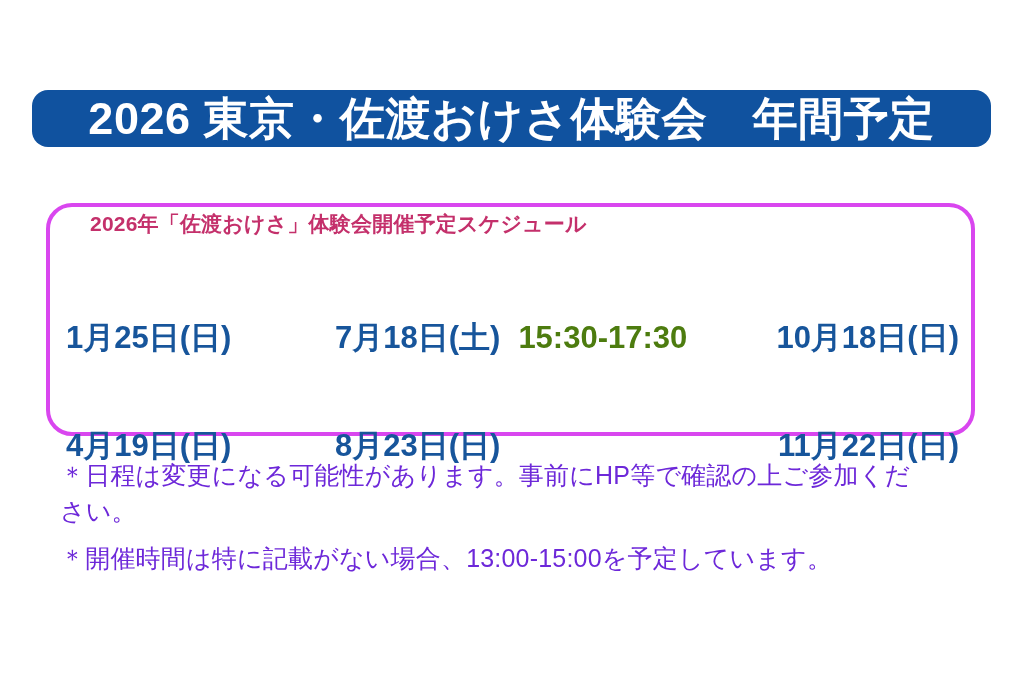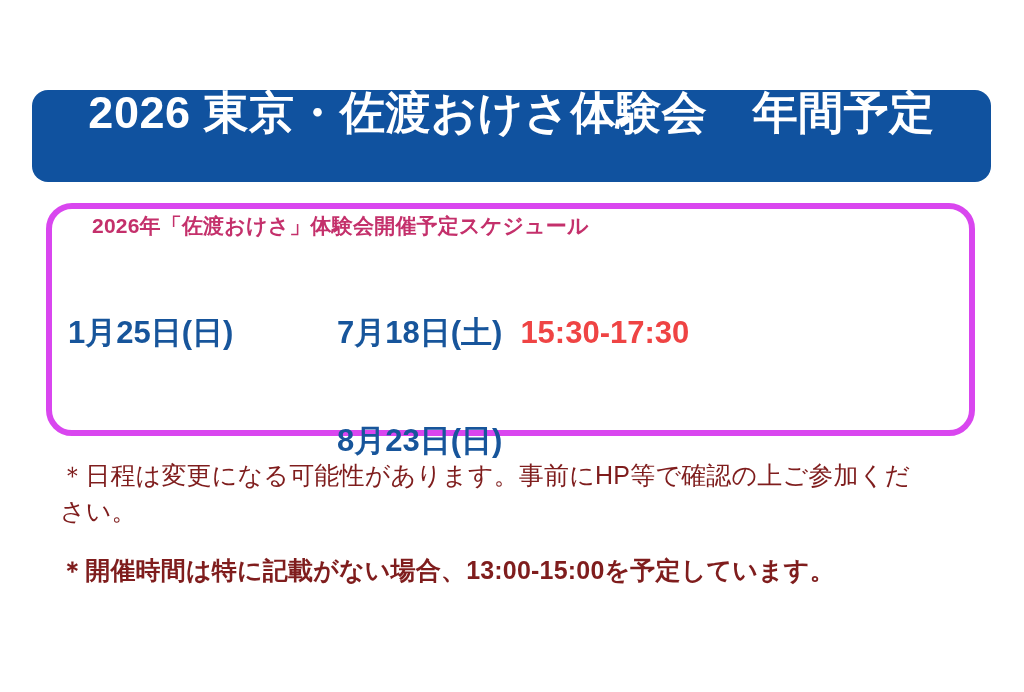--- a/index.html
+++ b/index.html
@@ -22,24 +22,25 @@
     height: 692px;
     background: #ffffff;
   }
 
   
   .title-banner {
     position: absolute;
     left: 32px;
     top: 90px;
     width: 959px;
-    height: 92px;
+    height: 57px;
     background: #10529F;
     border-radius: 16px;
     display: flex;
+    align-items: center;
     justify-content: center;
     box-sizing: border-box;
     padding: 0 18px;
   }
   .title-text {
     color: #ffffff;
     font-size: 45px;
     font-weight: 700;
     letter-spacing: 0.5px;
     line-height: 1;
@@ -47,21 +48,21 @@
     text-align: center;
   }
 
   
   .schedule-box {
     position: absolute;
     left: 46px;
     top: 203px;
     width: 929px;
     height: 233px;
-    border: 6px solid #d946ef;
+    border: 4px solid #d946ef;
     border-radius: 26px;
     box-sizing: border-box;
     background: #ffffff;
   }
 
   .subheader {
     position: absolute;
     left: 40px;
     top: 3px;
     color: #C4306B;
@@ -84,57 +85,56 @@
     top: 0;
     color: #17559B;
     font-size: 31px;
     font-weight: 700;
     line-height: 1;
     white-space: pre;
   }
   .date-col .row {
     height: 46px;
     display: flex;
-    align-items: center;
+    align-items: flex-end;
     white-space: pre;
   }
   .col-1 { left: 16px;  text-align: left; }
   .col-2 { left: 285px; text-align: left; }
   .col-3 { right: 12px; text-align: right; }
   .col-3 .row { justify-content: flex-end; }
   .col-3 .row.indent-right { padding-right: 0; }
 
   .time-note {
     margin-left: 18px;
     font-size: 31px;
     font-weight: 700;
-    color: #ef4444;
+    color: #4d7c0f;
     white-space: pre;
   }
 
   
   .notes {
     position: absolute;
     left: 60px;
     top: 458px;
     width: 910px;
-    color: #7f1d1d;
+    color: #6d28d9;
   }
   .note {
     font-size: 25px;
     font-weight: 400;
     line-height: 1.42;
     letter-spacing: 0.2px;
   }
   .note.first {
     width: 868px;
   }
   .note.second {
-    margin-top: 24px;
-    font-weight: bold;
+    margin-top: 12px;
   }
 </style>
 </head>
 <body>
 
 <div class="poster">
 
   <div class="title-banner">
     <div class="title-text">2026 東京・佐渡おけさ体験会　年間予定</div>
   </div>
@@ -142,33 +142,42 @@
   <div class="schedule-box">
 
     <div class="subheader">2026年「佐渡おけさ」体験会開催予定スケジュール</div>
 
     <div class="date-grid">
 
       <div class="date-col col-1">
         <div class="row">
           <span>1月25日(日)</span>
         </div>
+        <div class="row">
+          <span>4月19日(日)</span>
+        </div>
       </div>
 
       <div class="date-col col-2">
         <div class="row">
           <span>7月18日(土)</span>
           <span class="time-note">15:30-17:30</span>
         </div>
         <div class="row">
           <span>8月23日(日)</span>
         </div>
       </div>
 
       <div class="date-col col-3">
+        <div class="row">
+          <span>10月18日(日)</span>
+        </div>
+        <div class="row">
+          <span>11月22日(日)</span>
+        </div>
       </div>
 
     </div>
   </div>
 
   <div class="notes">
     <div class="note first">＊日程は変更になる可能性があります。事前にHP等で確認の上ご参加ください。</div>
     <div class="note second">＊開催時間は特に記載がない場合、13:00-15:00を予定しています。</div>
   </div>
 

